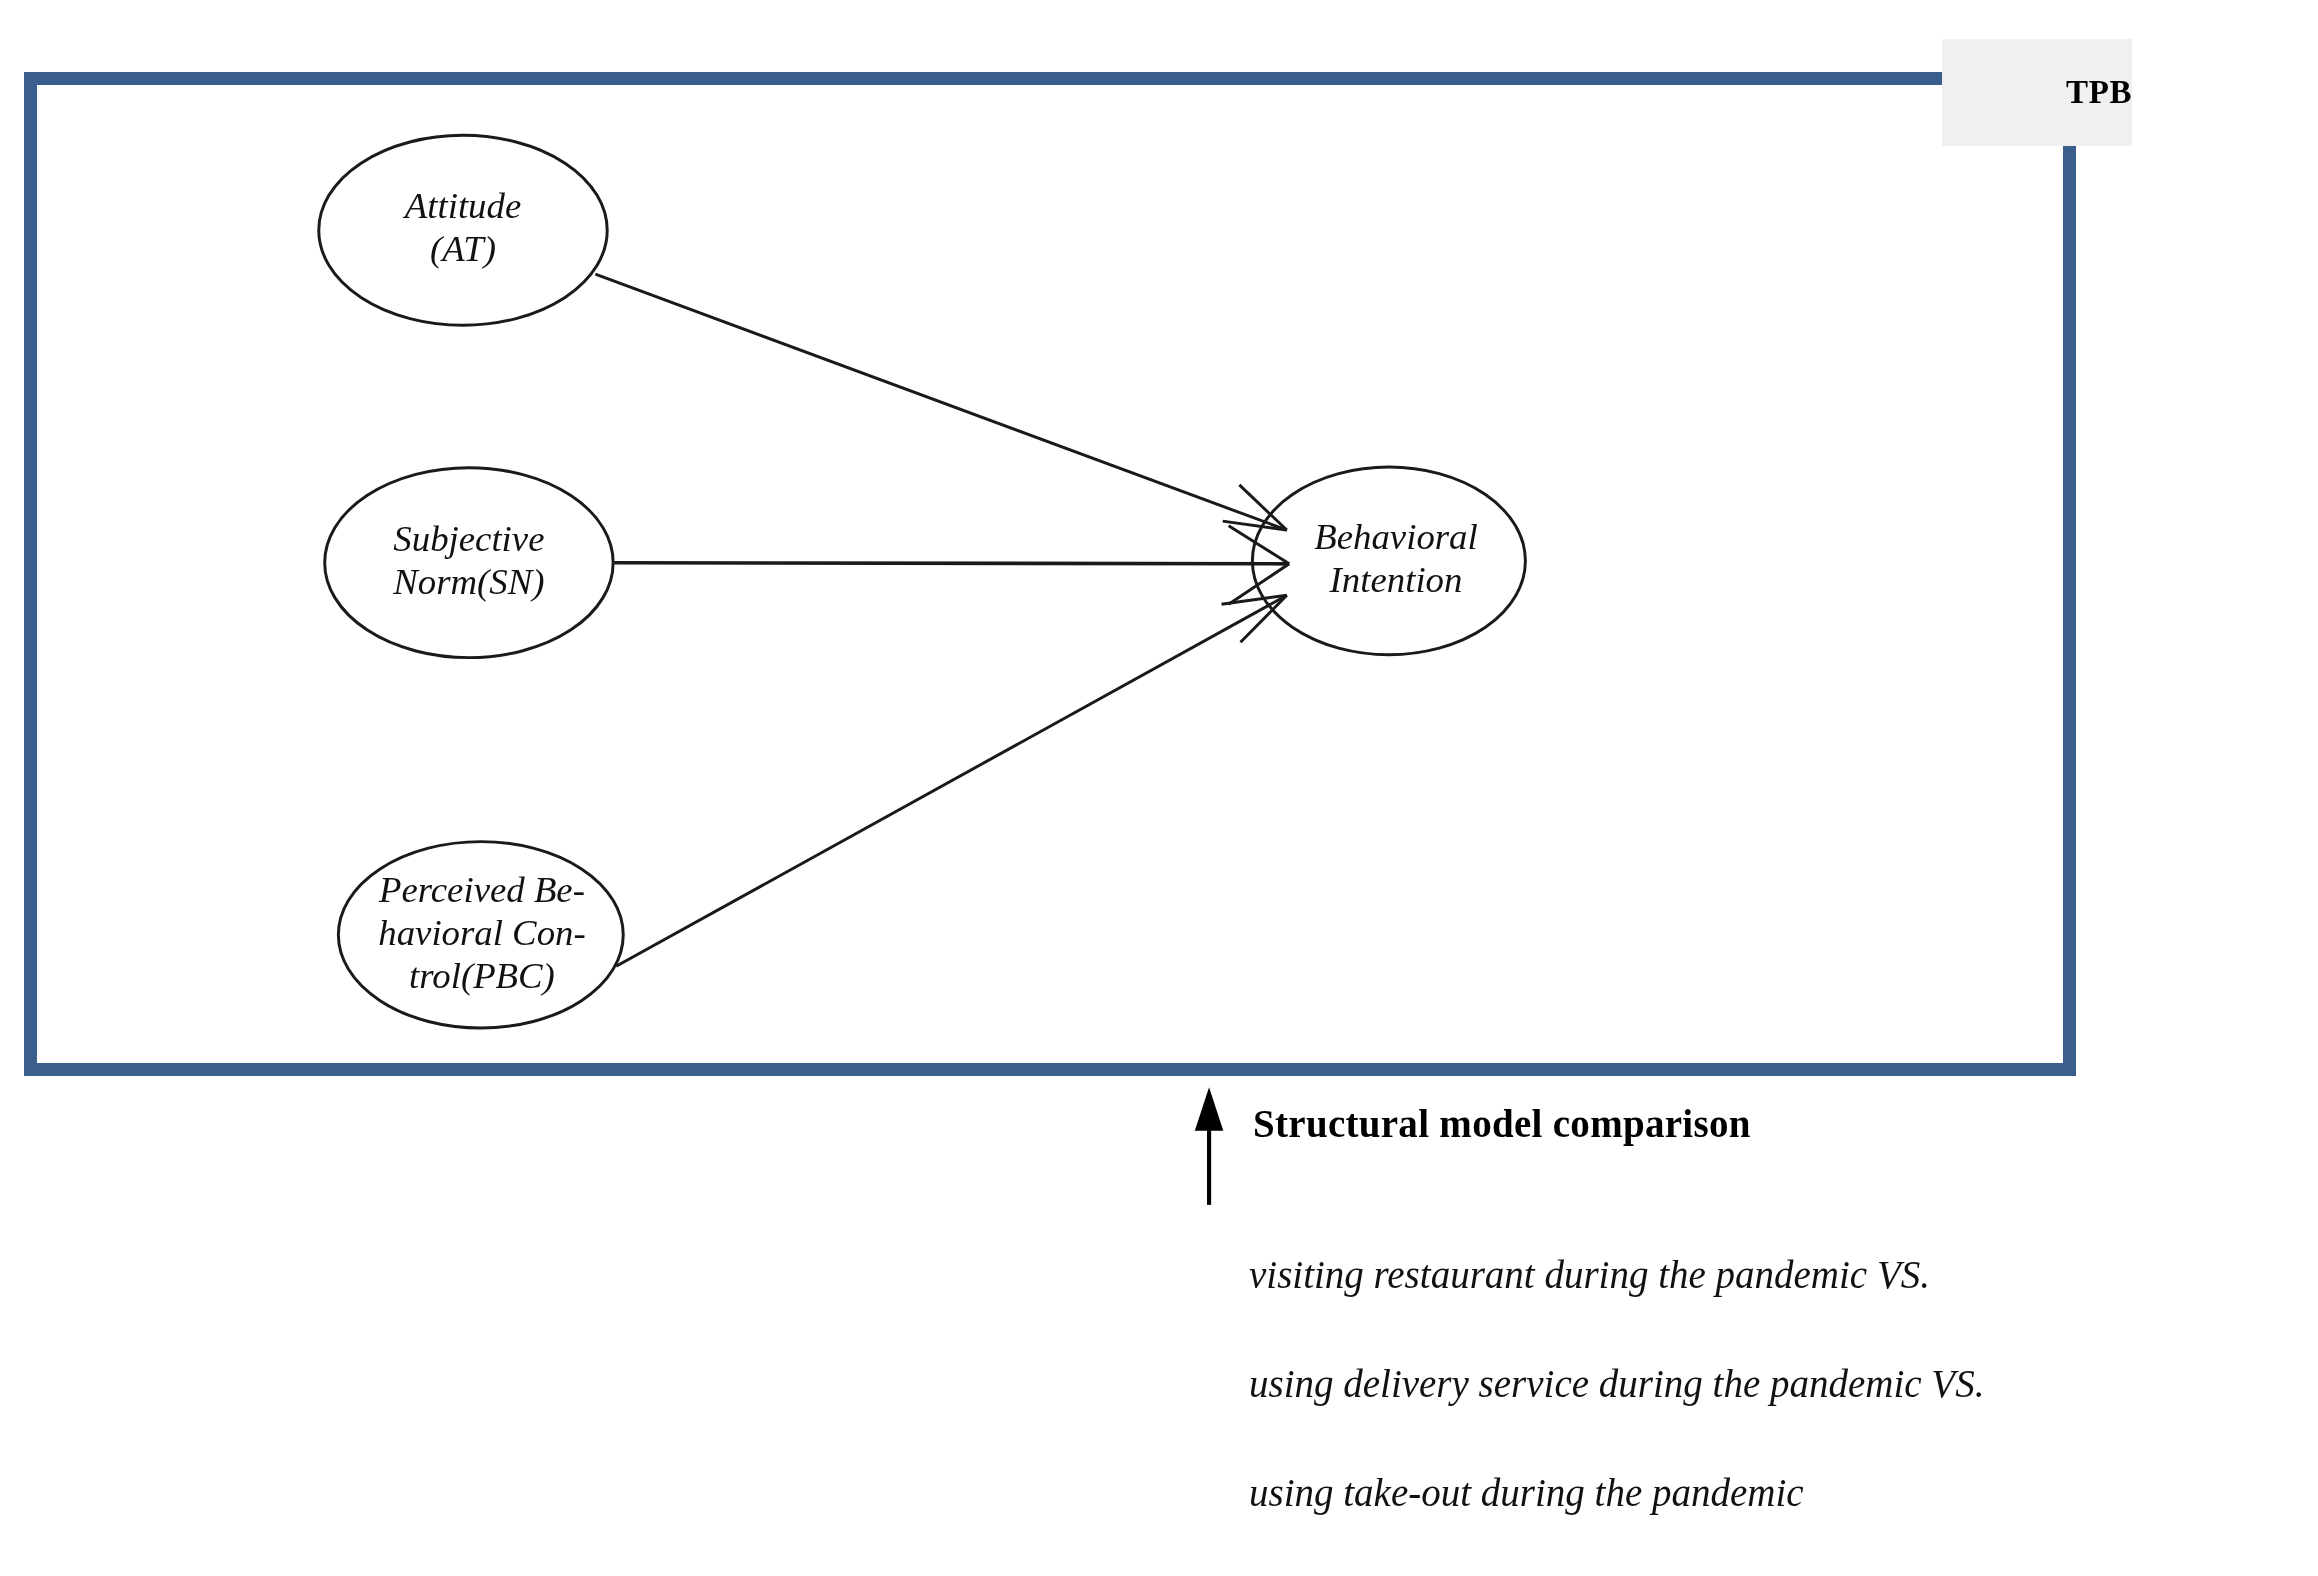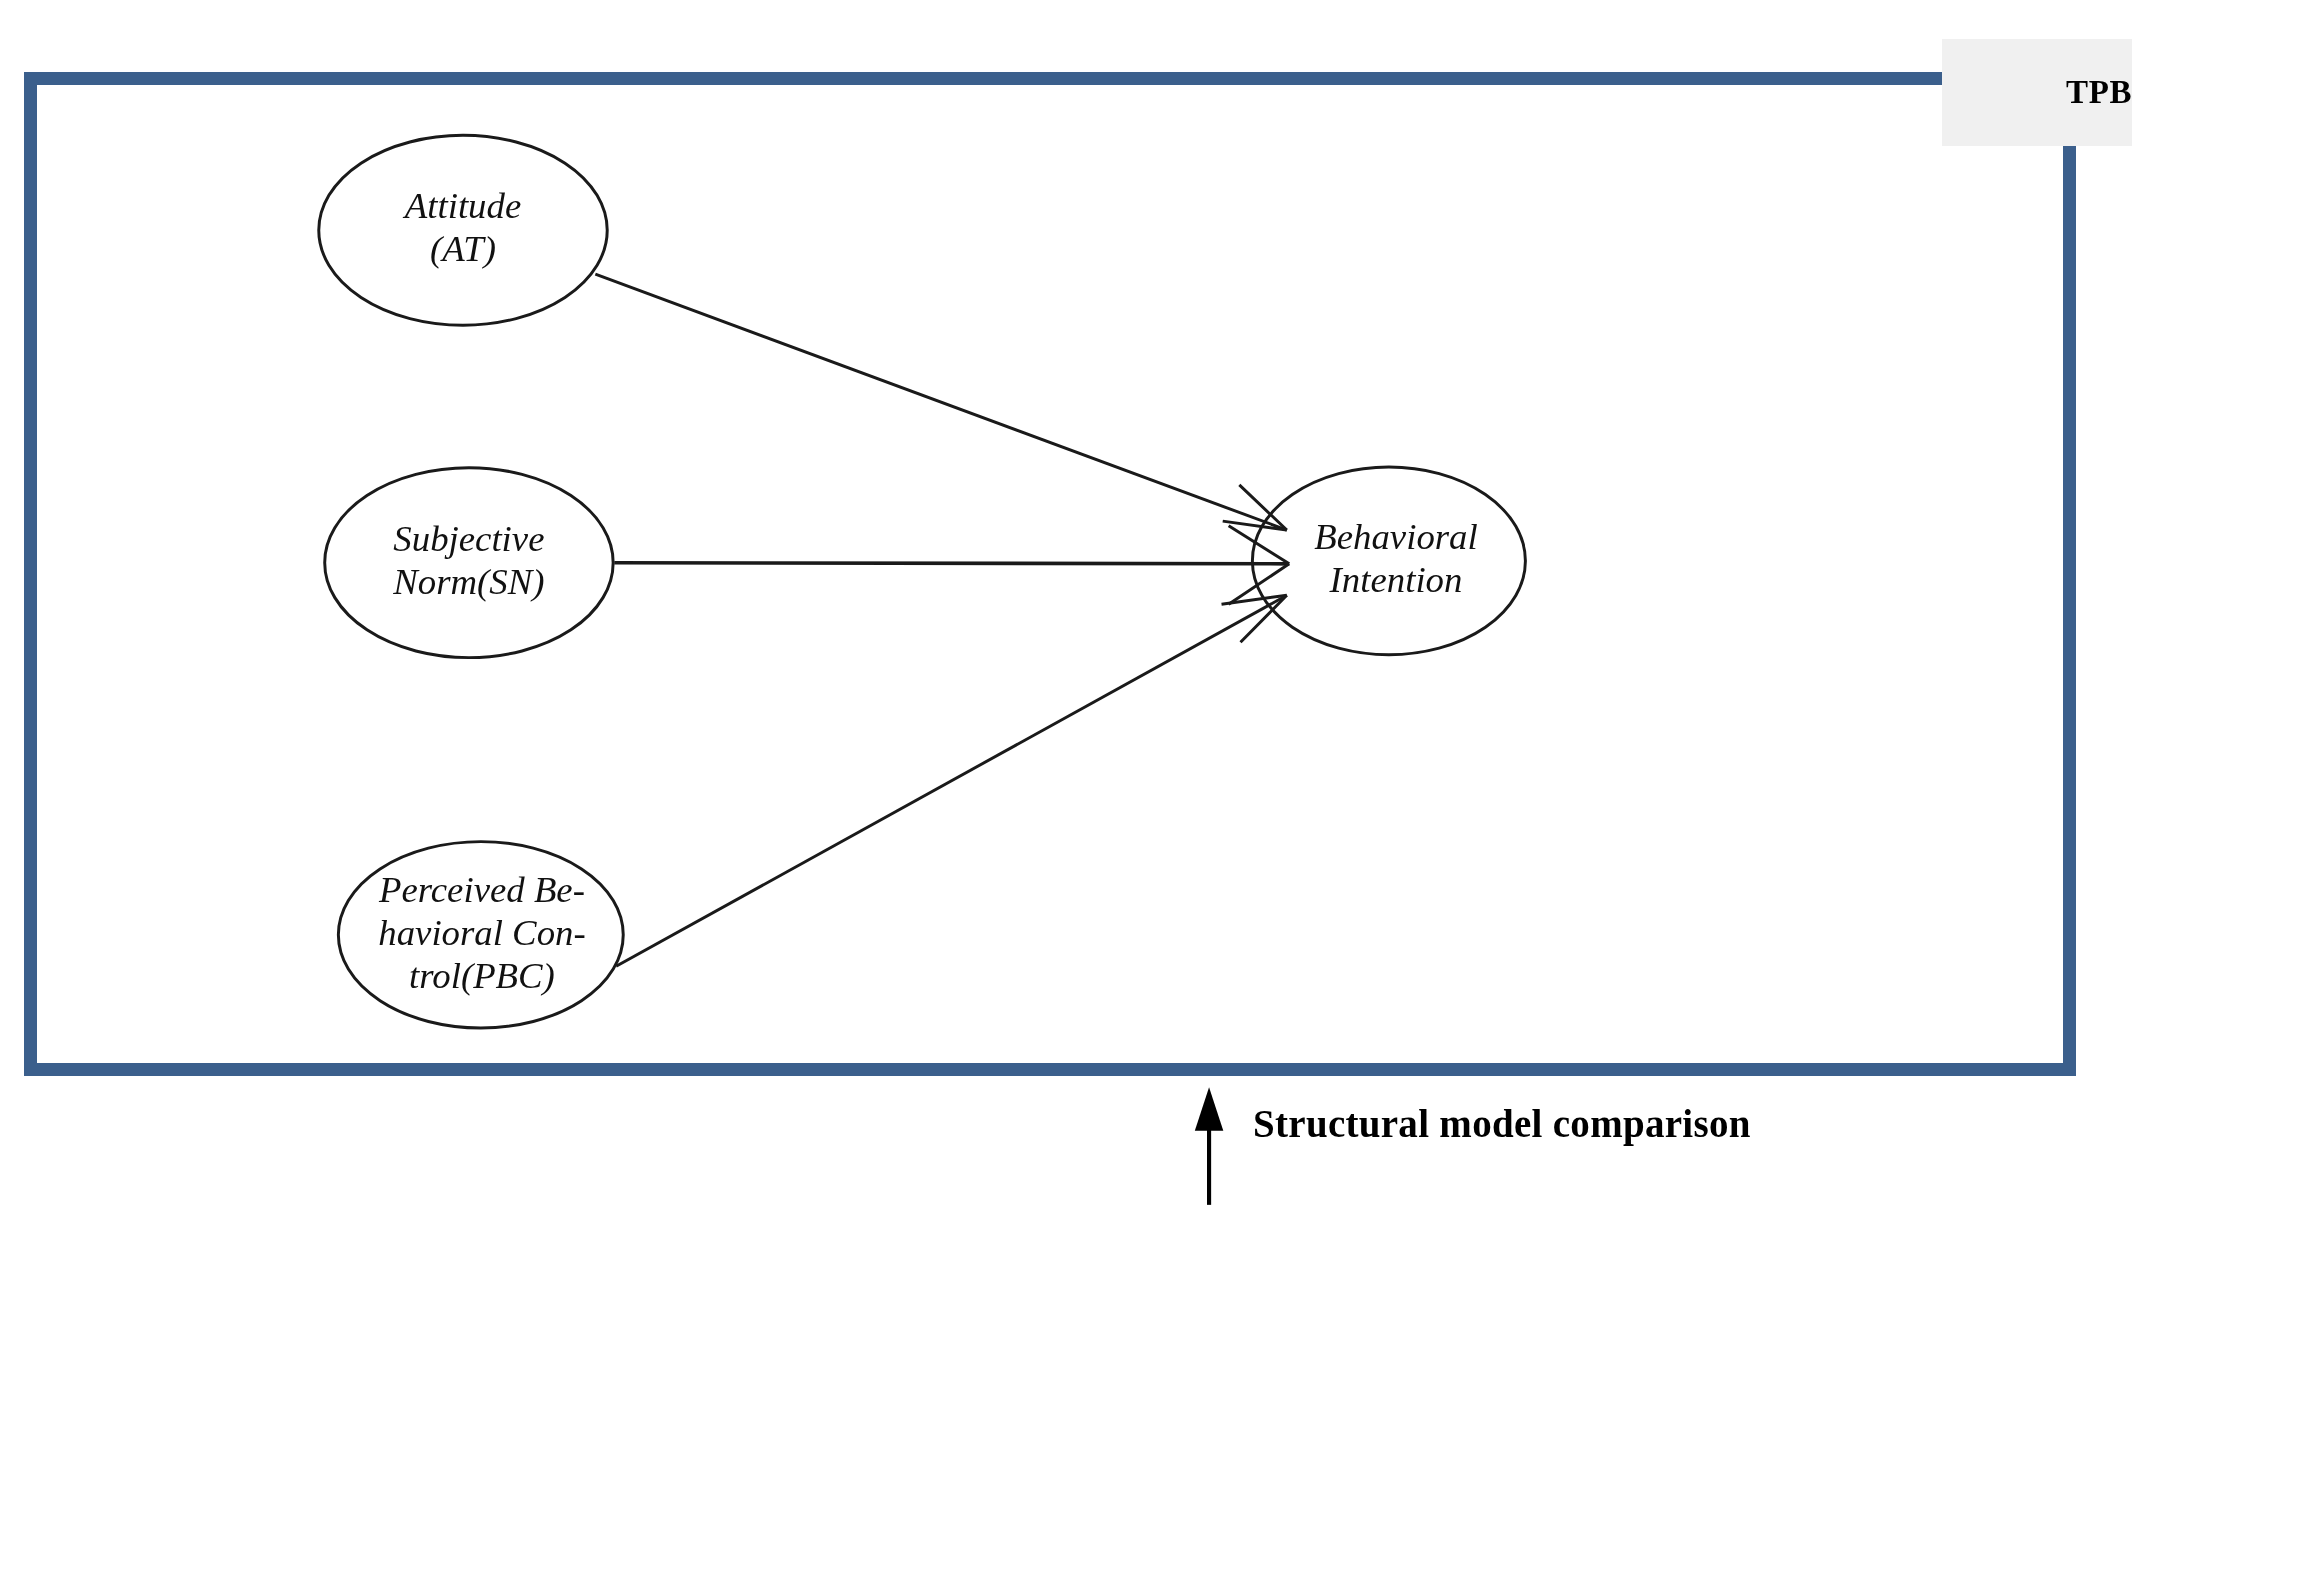--- a/index.html
+++ b/index.html
@@ -161,15 +161,20 @@
     </g>
 
   </svg>
 
   <div class="tpb-tab">
     <span class="tpb-tab-label">TPB</span>
   </div>
 
   <div class="comparison-label">Structural model comparison</div>
 
+  <div class="vs-list">
+    <div class="vs-line">visiting restaurant during the pandemic VS.</div>
+    <div class="vs-line">using delivery service during the pandemic VS.</div>
+    <div class="vs-line">using take-out during the pandemic</div>
+  </div>
 
 </div>
 
 
 </body></html>

